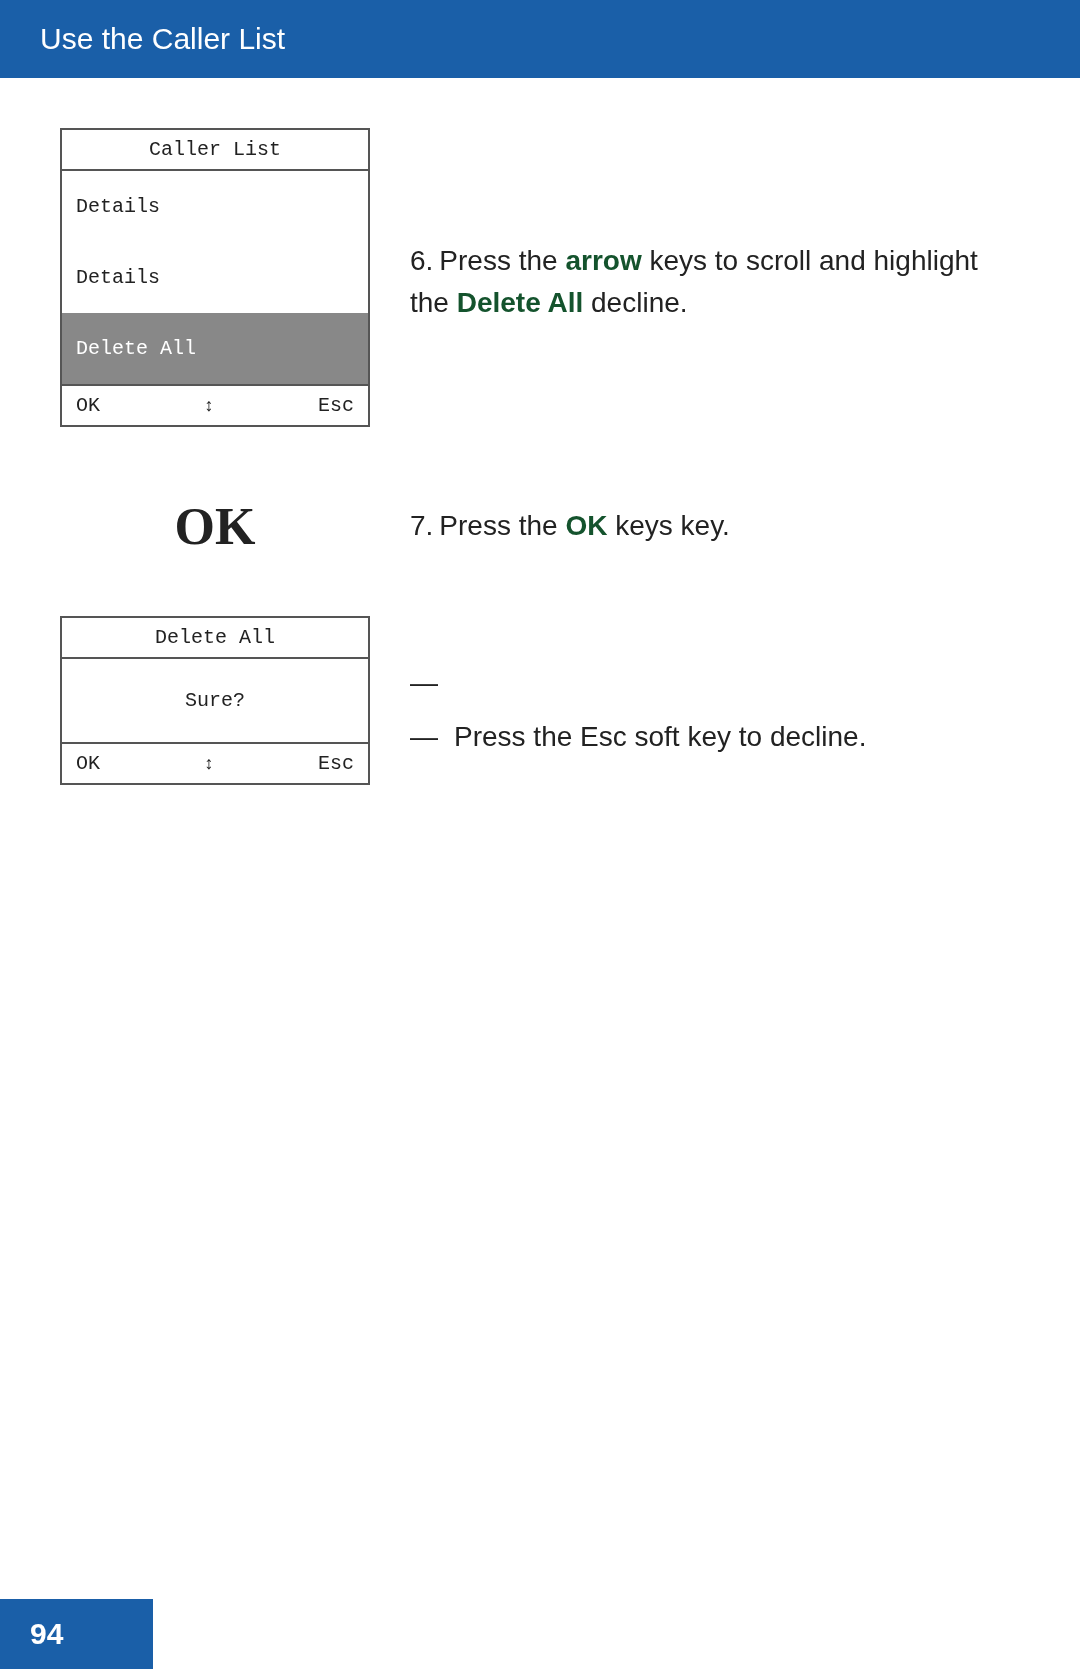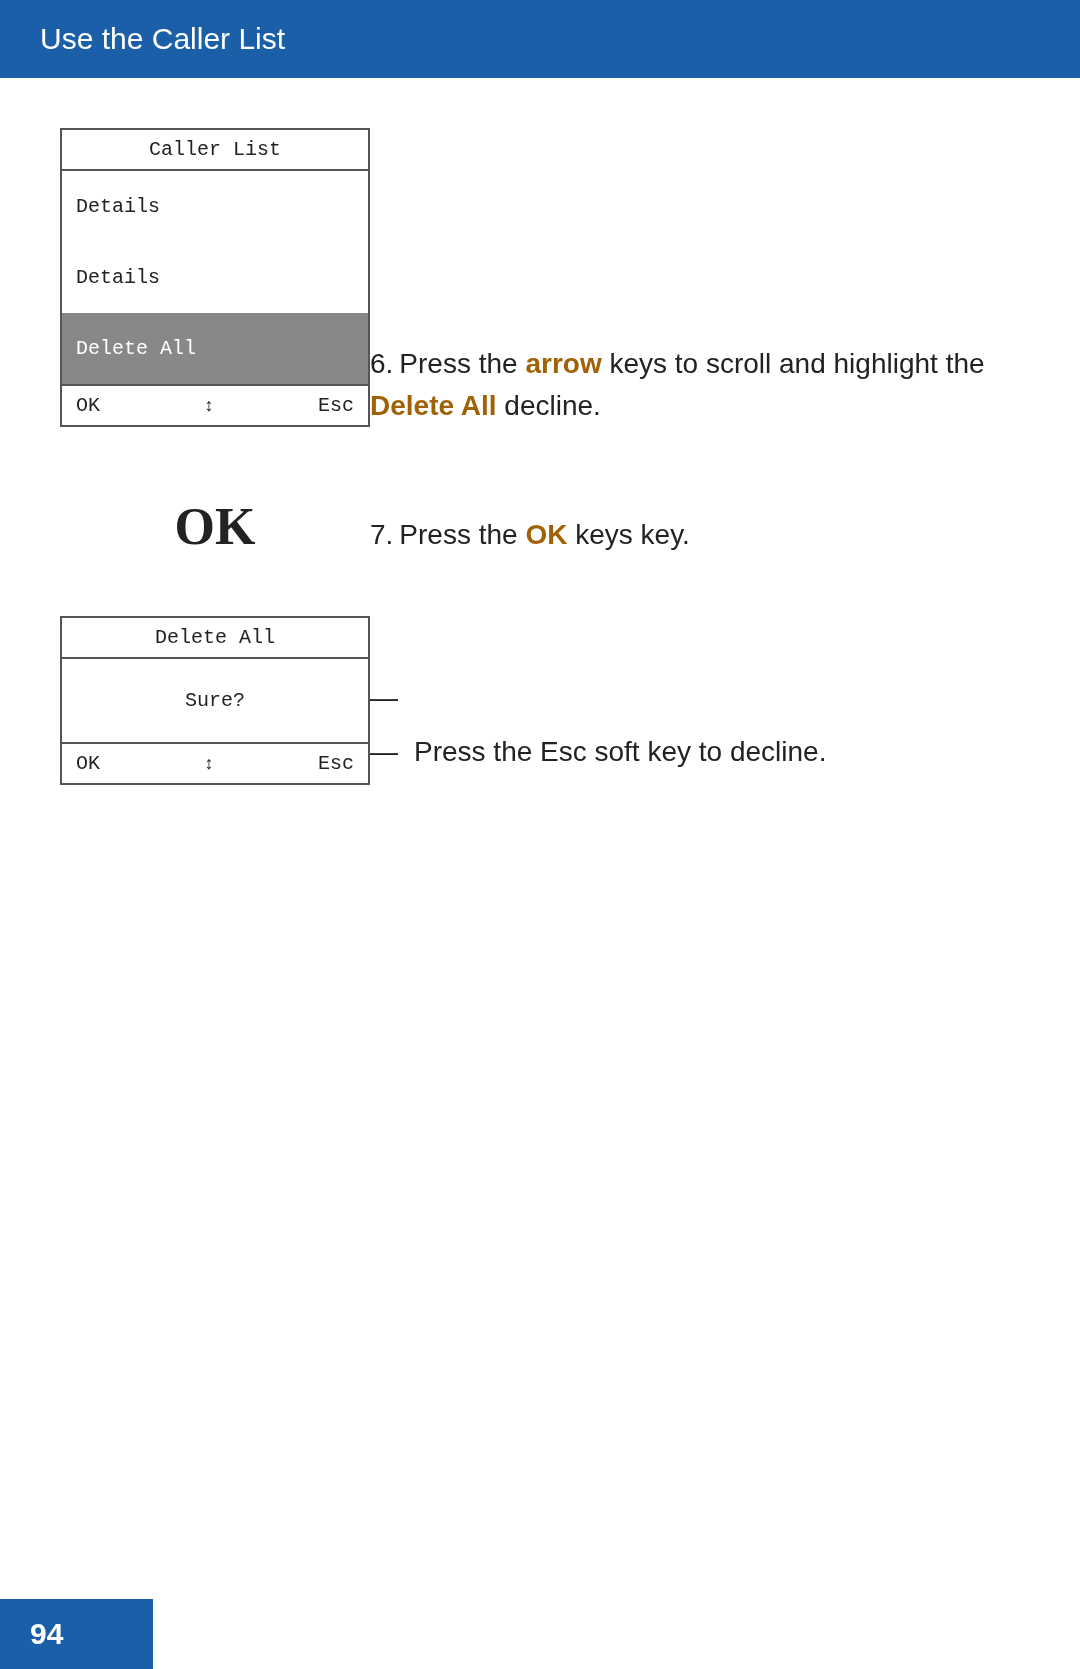--- a/index.html
+++ b/index.html
@@ -26,22 +26,23 @@
     }
 
     
     .content {
       padding: 0 60px 60px 60px;
     }
 
     
     .step-row {
       display: flex;
-      align-items: flex-end;
+      align-items: center;
       margin-bottom: 60px;
+      gap: 40px;
     }
 
     
     .screen-mockup {
       border: 2px solid #555;
       width: 310px;
       min-width: 310px;
       font-family: 'Courier New', Courier, monospace;
       font-size: 20px;
       background: #fff;
@@ -96,21 +97,21 @@
       font-size: 28px;
       line-height: 1.5;
       padding-top: 8px;
       flex: 1;
     }
     .step-number {
       font-size: 28px;
       margin-right: 6px;
     }
     .highlight-blue {
-      color: #a16207;
+      color: #14532d;
       font-weight: bold;
     }
 
     
     .bullet-list {
       margin-top: 22px;
       list-style: none;
     }
     .bullet-list li {
       display: flex;

